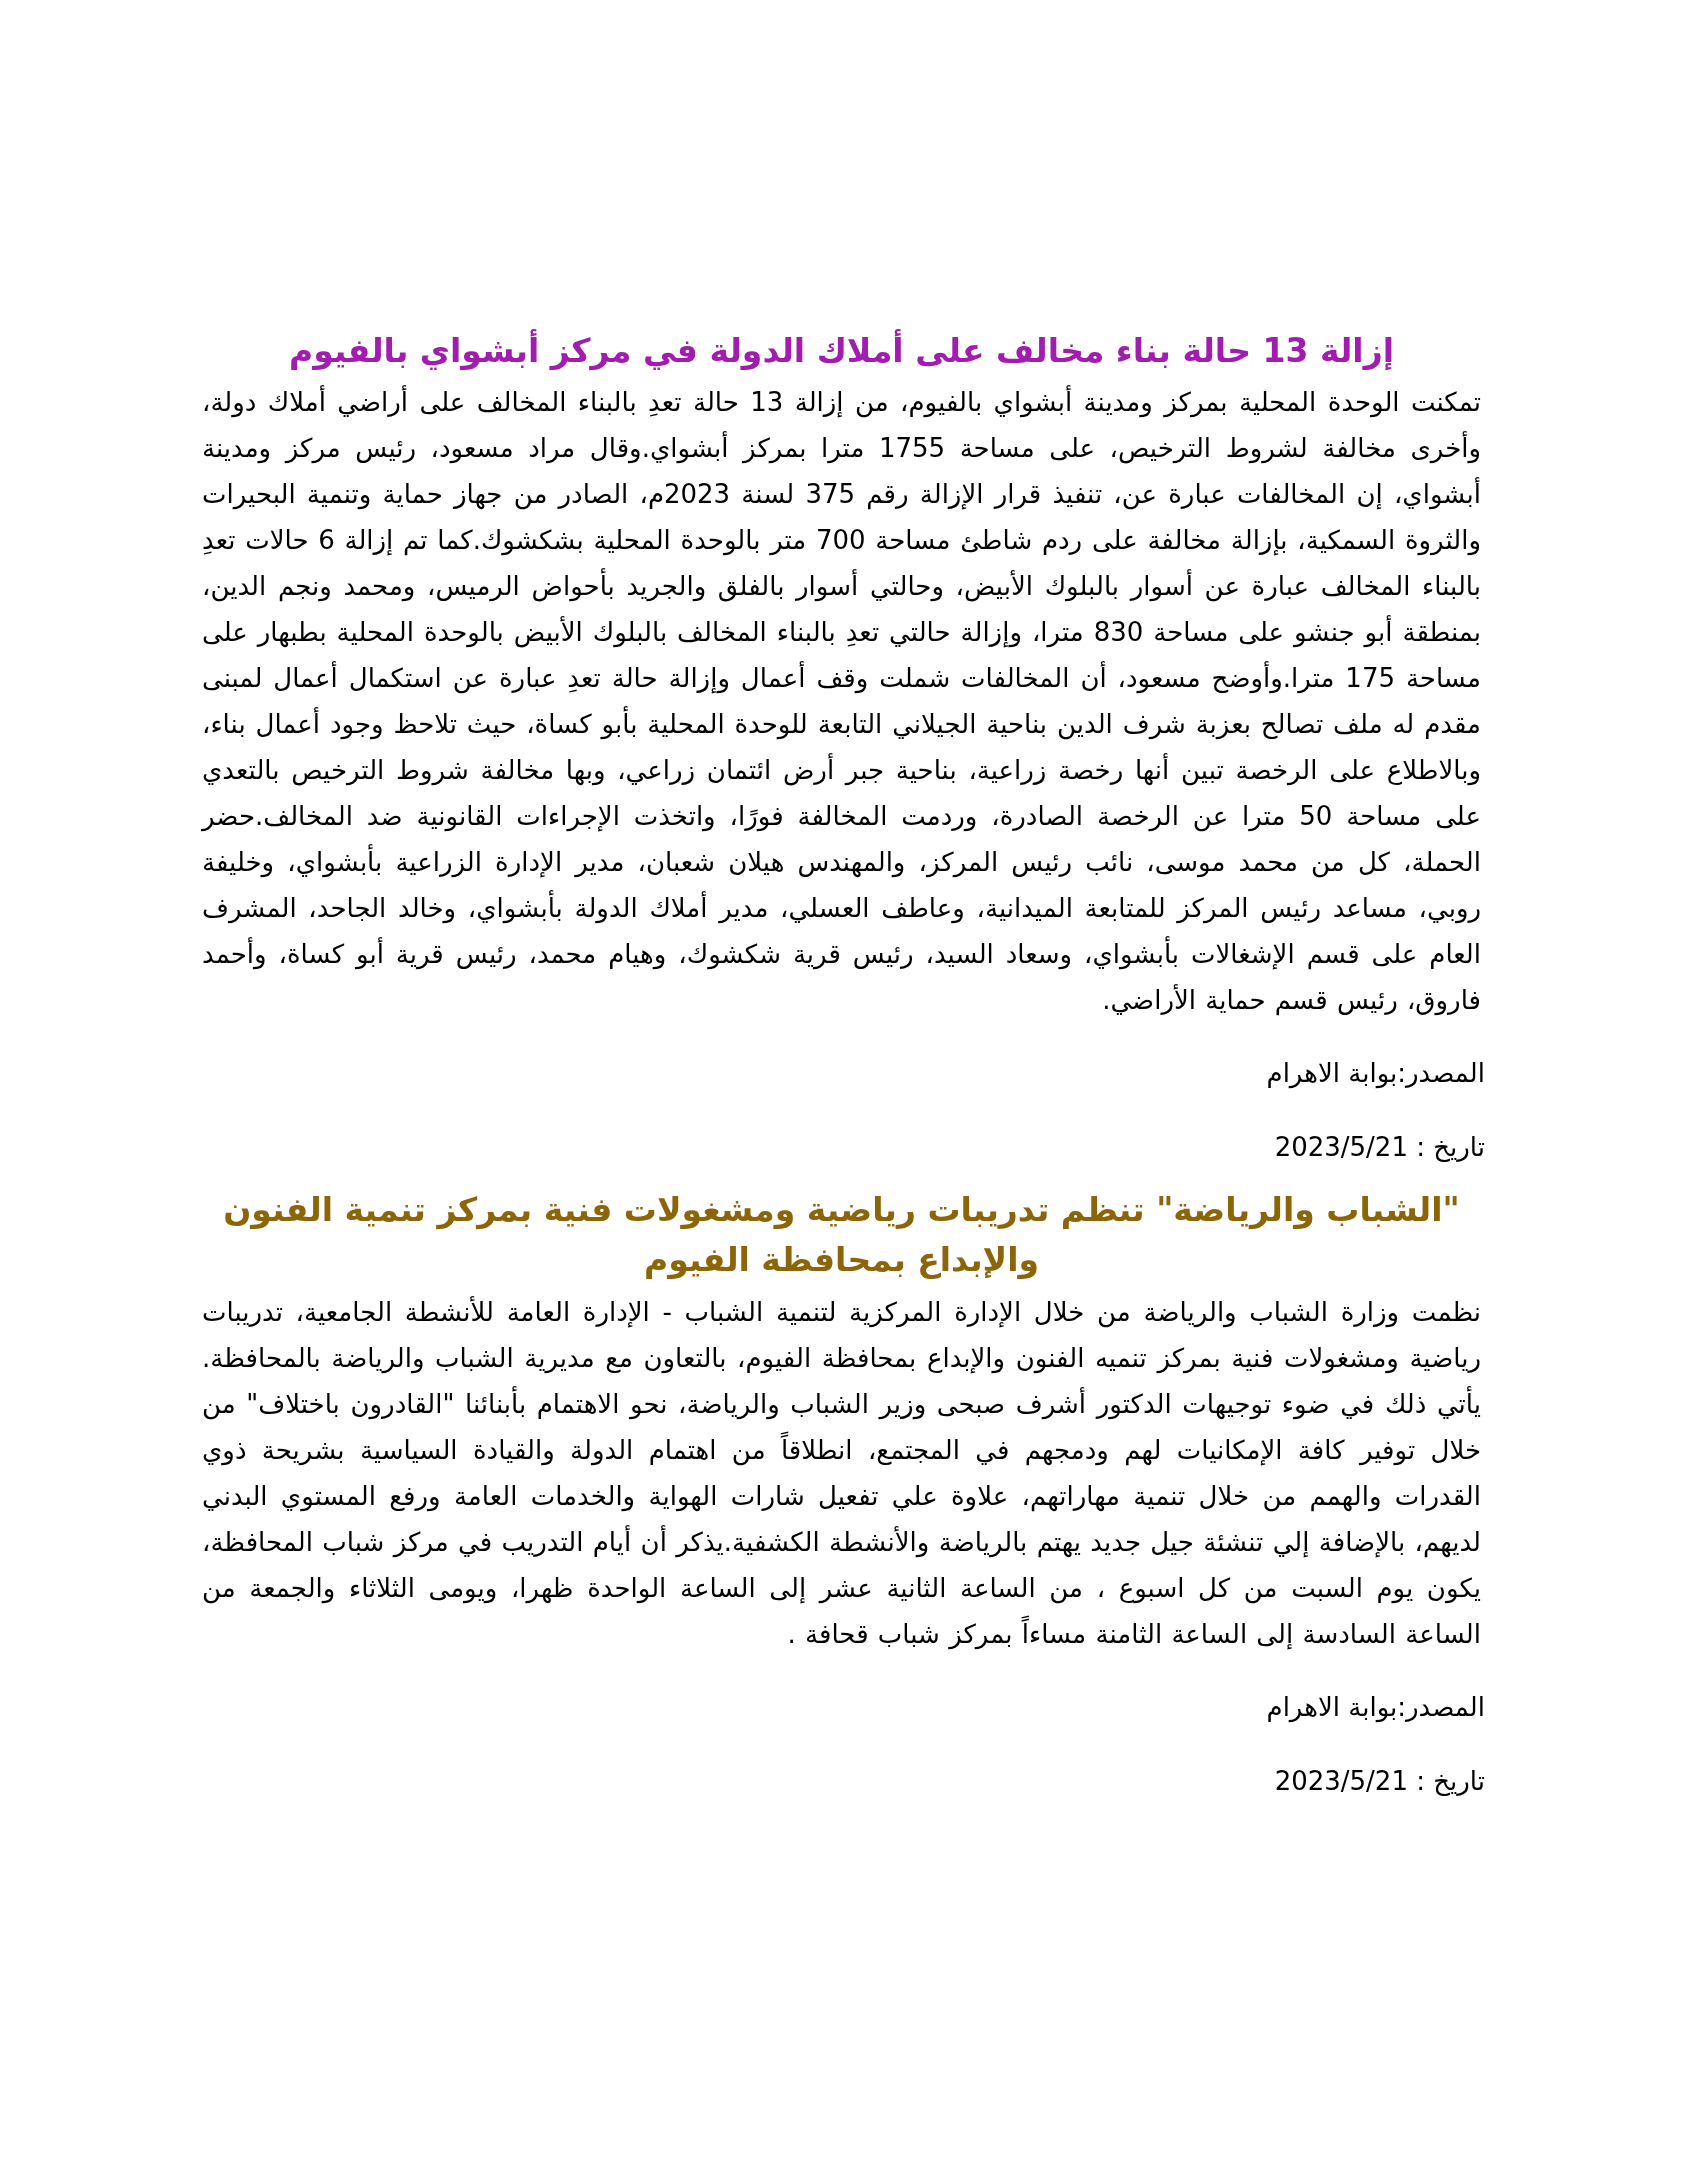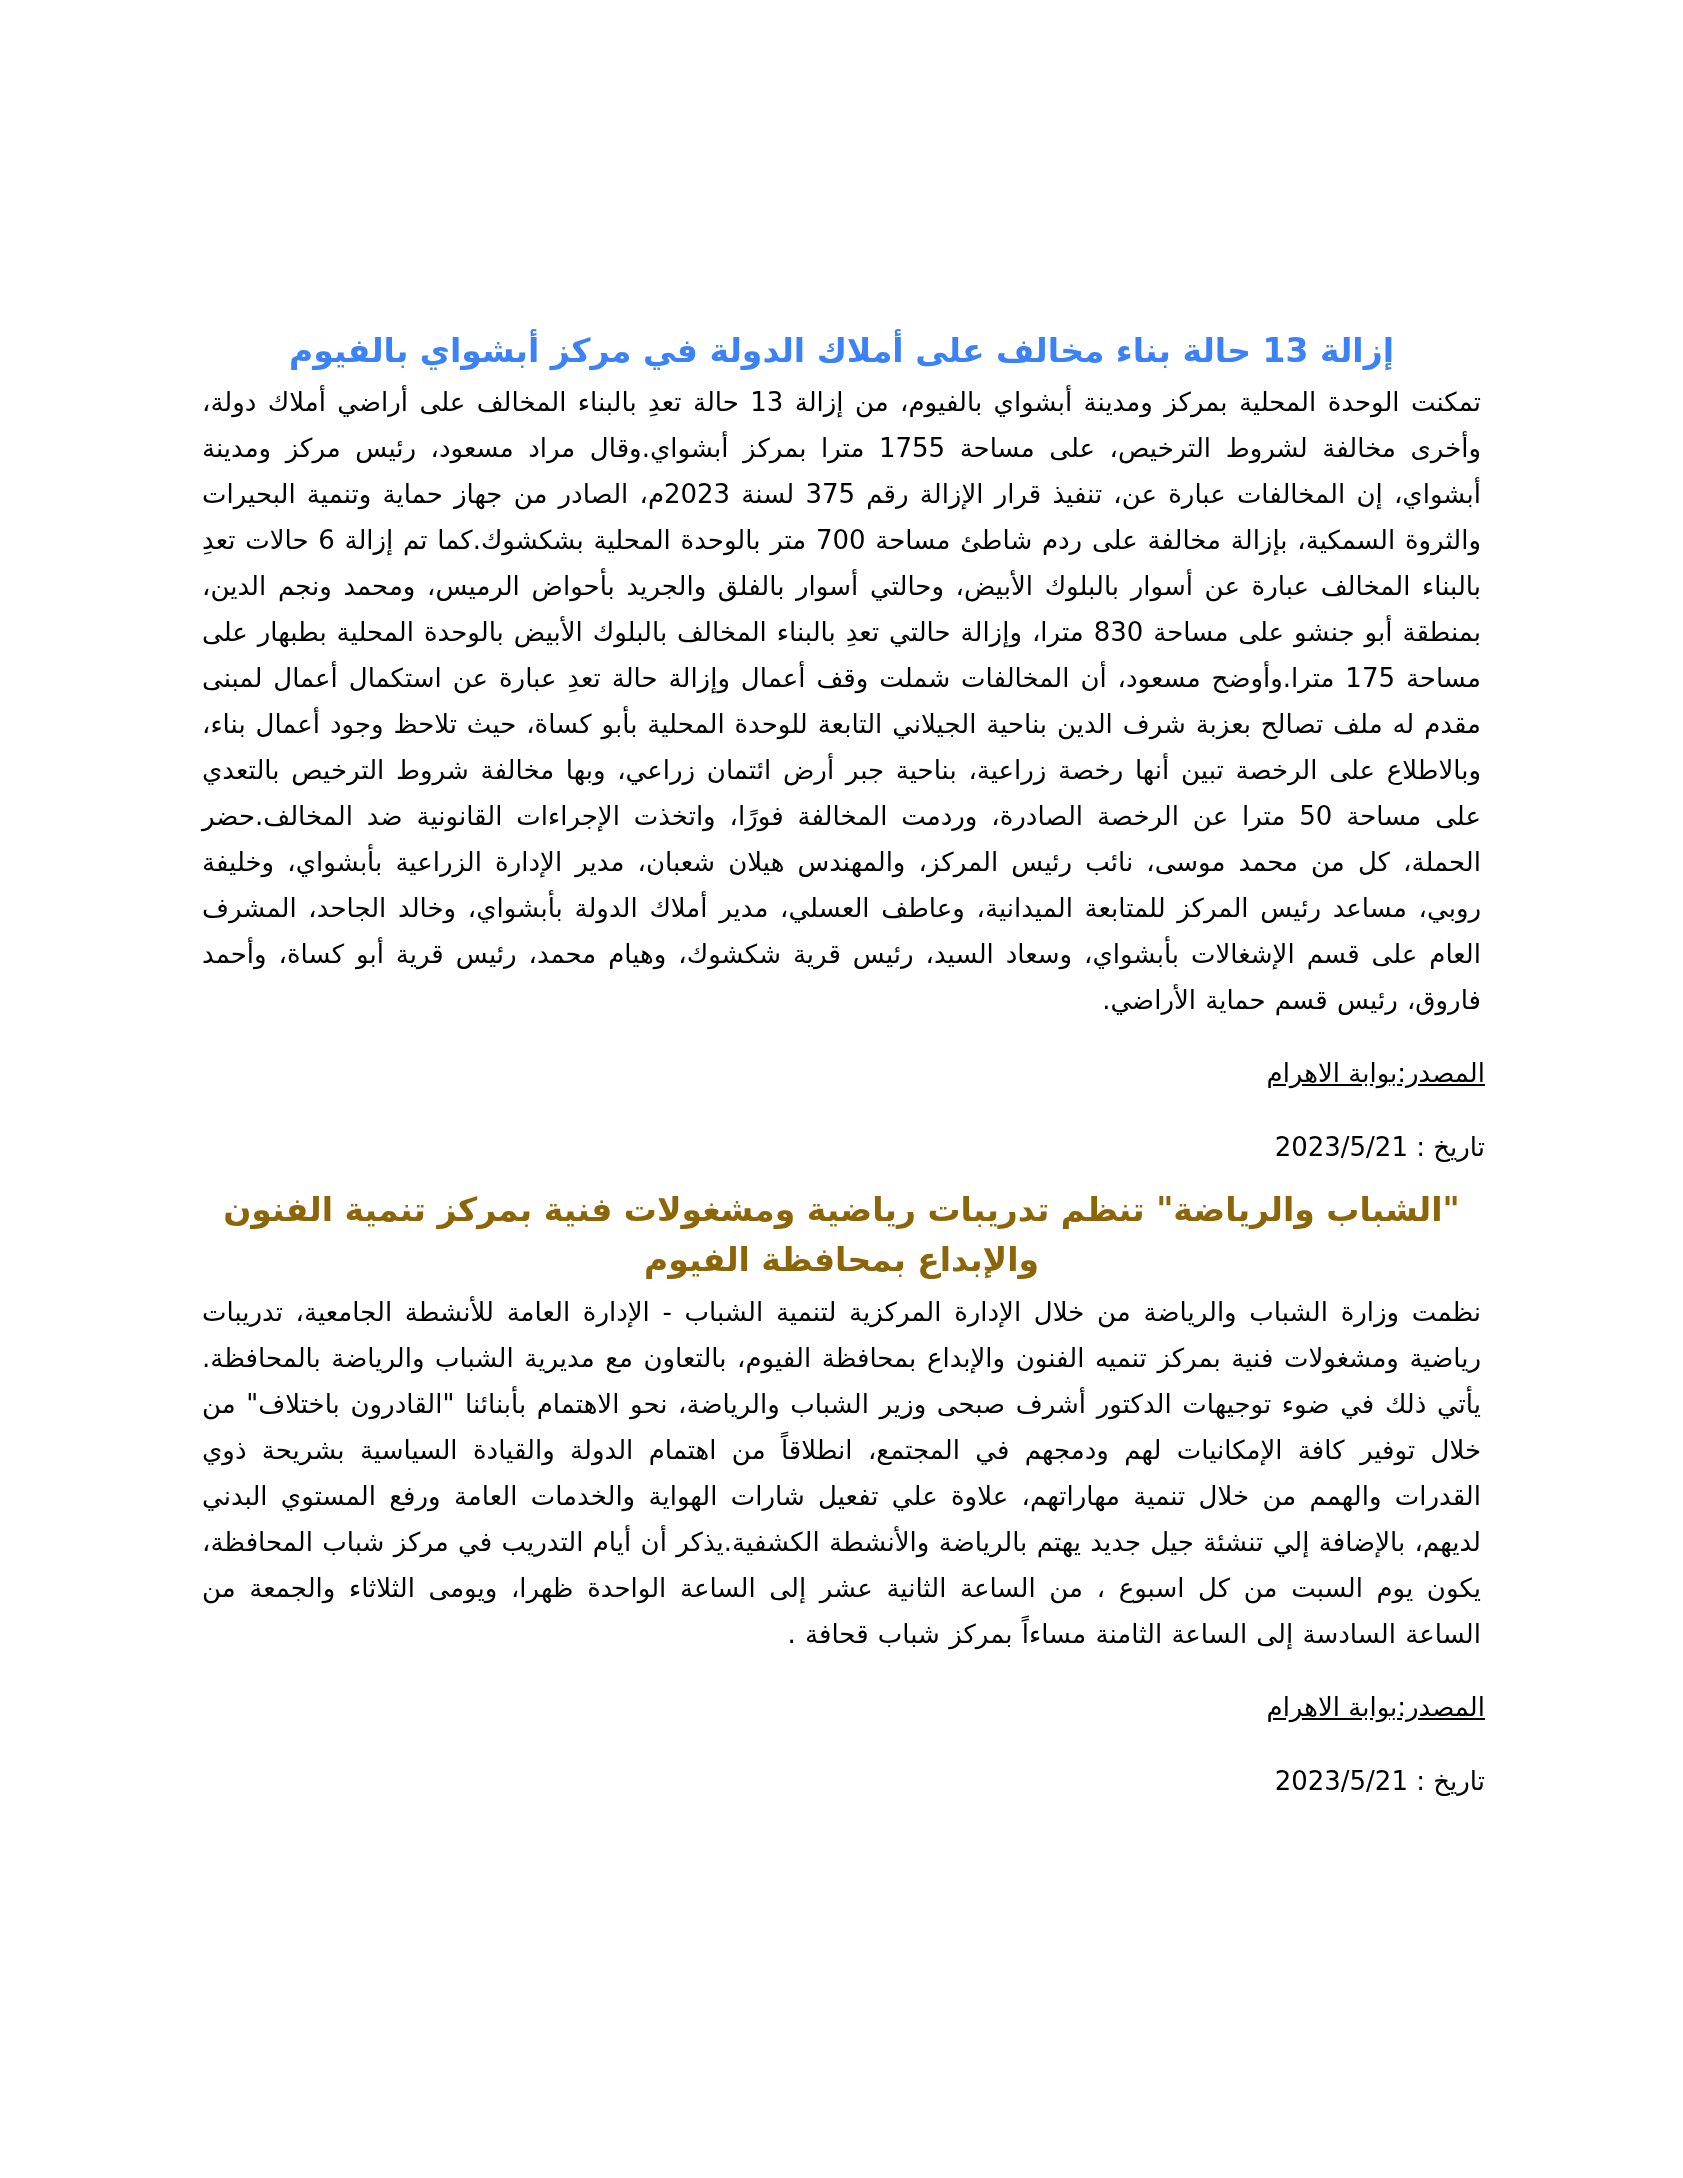--- a/index.html
+++ b/index.html
@@ -43,39 +43,38 @@
       word-spacing: 1px;
     }
     .meta-line {
       font-size: 26px;
       line-height: 40px;
       margin: 0;
       text-align: right;
     }
     .source-line {
       margin-top: 30px;
-      text-decoration: underline;
     }
     .date-line {
       margin-top: 34px;
     }
     .article-2 {
       margin-top: 18px;
     }
     .article-2 .article-title {
       line-height: 50px;
     }
   </style>
 </head>
 <body>
 
 <div class="page">
 
   <article class="article article-1">
-    <h1 class="article-title" style="color: #3b82f6;">إزالة 13 حالة بناء مخالف على أملاك الدولة في مركز أبشواي بالفيوم</h1>
+    <h1 class="article-title" style="color: #a21caf;">إزالة 13 حالة بناء مخالف على أملاك الدولة في مركز أبشواي بالفيوم</h1>
     <p class="article-body">تمكنت الوحدة المحلية بمركز ومدينة أبشواي بالفيوم، من إزالة 13 حالة تعدِ بالبناء المخالف على أراضي أملاك دولة، وأخرى مخالفة لشروط الترخيص، على مساحة 1755 مترا بمركز أبشواي.وقال مراد مسعود، رئيس مركز ومدينة أبشواي، إن المخالفات عبارة عن، تنفيذ قرار الإزالة رقم 375 لسنة 2023م، الصادر من جهاز حماية وتنمية البحيرات والثروة السمكية، بإزالة مخالفة على ردم شاطئ مساحة 700 متر بالوحدة المحلية بشكشوك.كما تم إزالة 6 حالات تعدِ بالبناء المخالف عبارة عن أسوار بالبلوك الأبيض، وحالتي أسوار بالفلق والجريد بأحواض الرميس، ومحمد ونجم الدين، بمنطقة أبو جنشو على مساحة 830 مترا، وإزالة حالتي تعدِ بالبناء المخالف بالبلوك الأبيض بالوحدة المحلية بطبهار على مساحة 175 مترا.وأوضح مسعود، أن المخالفات شملت وقف أعمال وإزالة حالة تعدِ عبارة عن استكمال أعمال لمبنى مقدم له ملف تصالح بعزبة شرف الدين بناحية الجيلاني التابعة للوحدة المحلية بأبو كساة، حيث تلاحظ وجود أعمال بناء، وبالاطلاع على الرخصة تبين أنها رخصة زراعية، بناحية جبر أرض ائتمان زراعي، وبها مخالفة شروط الترخيص بالتعدي على مساحة 50 مترا عن الرخصة الصادرة، وردمت المخالفة فورًا، واتخذت الإجراءات القانونية ضد المخالف.حضر الحملة، كل من محمد موسى، نائب رئيس المركز، والمهندس هيلان شعبان، مدير الإدارة الزراعية بأبشواي، وخليفة روبي، مساعد رئيس المركز للمتابعة الميدانية، وعاطف العسلي، مدير أملاك الدولة بأبشواي، وخالد الجاحد، المشرف العام على قسم الإشغالات بأبشواي، وسعاد السيد، رئيس قرية شكشوك، وهيام محمد، رئيس قرية أبو كساة، وأحمد فاروق، رئيس قسم حماية الأراضي.</p>
     <p class="meta-line source-line">المصدر:بوابة الاهرام</p>
     <p class="meta-line date-line">تاريخ : 2023/5/21</p>
   </article>
 
   <article class="article article-2">
     <h1 class="article-title" style="color: rgb(139, 101, 8);">"الشباب والرياضة" تنظم تدريبات رياضية ومشغولات فنية بمركز تنمية الفنون والإبداع بمحافظة الفيوم</h1>
     <p class="article-body">نظمت وزارة الشباب والرياضة من خلال الإدارة المركزية لتنمية الشباب - الإدارة العامة للأنشطة الجامعية، تدريبات رياضية ومشغولات فنية بمركز تنميه الفنون والإبداع بمحافظة الفيوم، بالتعاون مع مديرية الشباب والرياضة بالمحافظة. يأتي ذلك في ضوء توجيهات الدكتور أشرف صبحى وزير الشباب والرياضة، نحو الاهتمام بأبنائنا "القادرون باختلاف" من خلال توفير كافة الإمكانيات لهم ودمجهم في المجتمع، انطلاقاً من اهتمام الدولة والقيادة السياسية بشريحة ذوي القدرات والهمم من خلال تنمية مهاراتهم،  علاوة علي تفعيل شارات الهواية والخدمات العامة ورفع المستوي البدني لديهم، بالإضافة إلي تنشئة جيل جديد يهتم بالرياضة والأنشطة الكشفية.يذكر أن أيام التدريب في مركز شباب المحافظة، يكون يوم السبت من كل اسبوع ، من الساعة الثانية عشر إلى الساعة الواحدة ظهرا، ويومى الثلاثاء والجمعة من الساعة السادسة إلى الساعة الثامنة مساءاً بمركز شباب قحافة .</p>
     <p class="meta-line source-line">المصدر:بوابة الاهرام</p>
     <p class="meta-line date-line">تاريخ : 2023/5/21</p>

